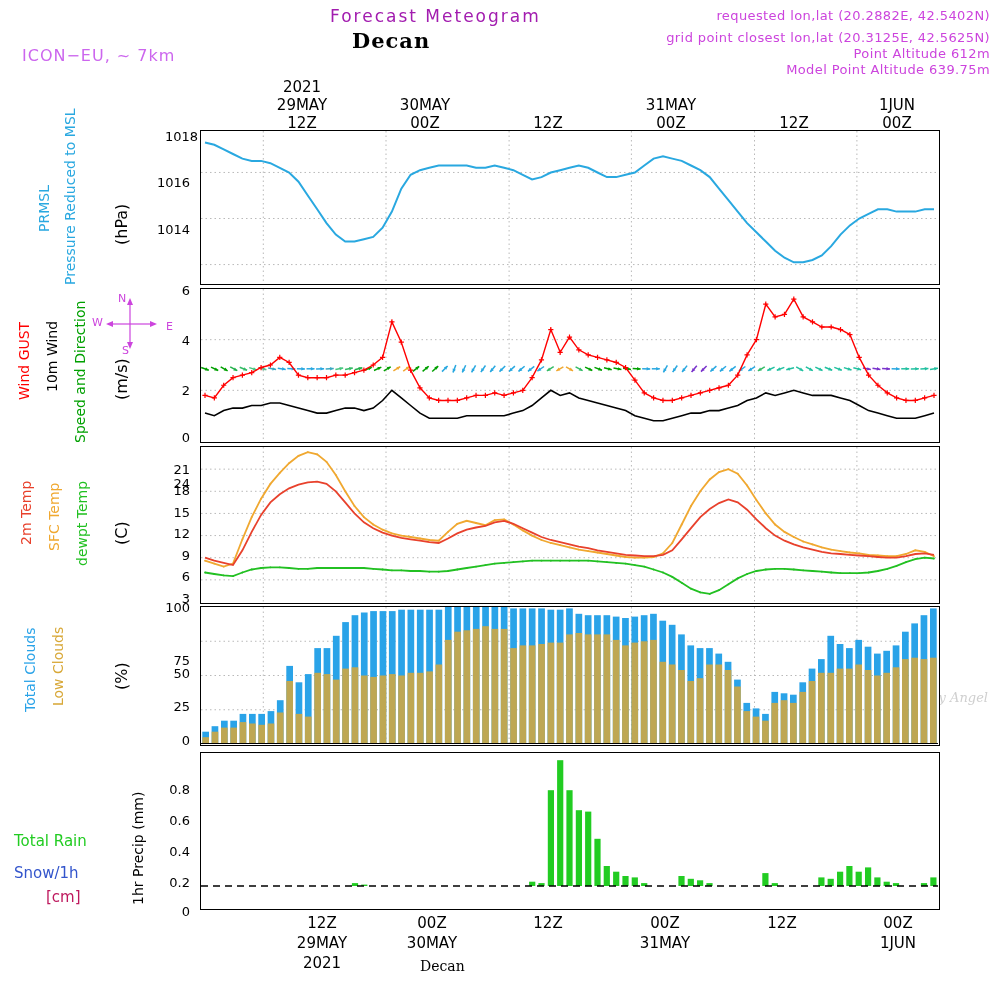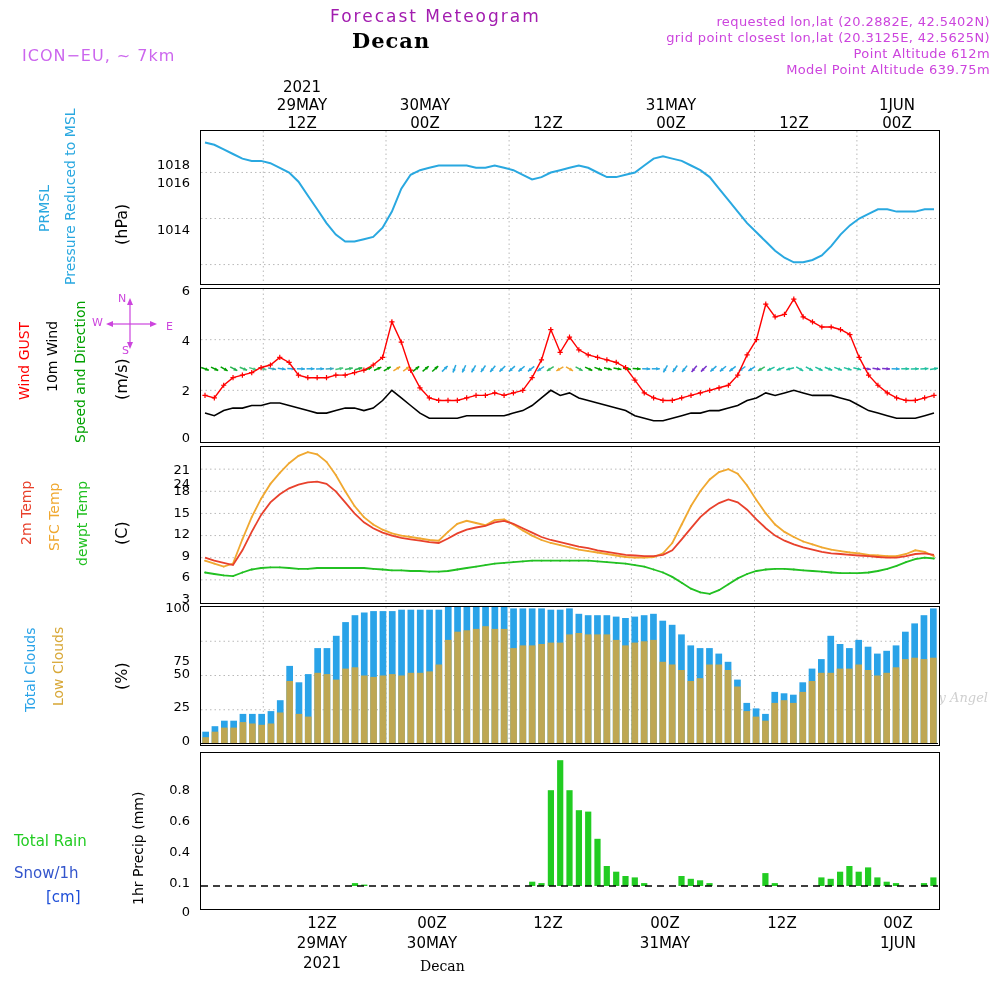--- a/index.html
+++ b/index.html
@@ -3,21 +3,21 @@
 <meta charset="utf-8">
 <style>
   html,body{margin:0;padding:0;background:#ffffff;}
   body{width:1000px;height:1000px;position:relative;font-family:"DejaVu Sans",sans-serif;overflow:hidden;}
   .abs{position:absolute;}
   
   #hdr-forecast{left:330px;top:6px;font-size:17px;color:#a21caf;letter-spacing:2px;font-family:"DejaVu Sans",sans-serif;}
   #hdr-title{left:352px;top:28px;font-size:21px;font-weight:bold;color:#000;font-family:"DejaVu Serif",serif;letter-spacing:1px;}
   #hdr-model{left:22px;top:46px;font-size:16px;color:#cc66ee;letter-spacing:1px;}
   .hdr-right{right:10px;font-size:13px;color:#cc44dd;text-align:right;letter-spacing:.4px;}
-  #hdr-req{top:14px;margin-left:48px;}
+  #hdr-req{top:8px;margin-left:48px;}
   #hdr-grid{top:30px;}
   #hdr-alt{top:46px;}
   #hdr-malt{top:62px;}
   
   .topaxis{font-size:15px;color:#000;text-align:center;font-family:"DejaVu Sans",sans-serif;}
   
   .panel{position:absolute;left:200px;width:740px;border:1.5px solid #000;background:#fff;box-sizing:border-box;}
   .rot{transform:rotate(-90deg);transform-origin:0 0;}
   
   .ytxt{position:absolute;font-size:13px;color:#000;white-space:nowrap;text-align:right;}
@@ -64,21 +64,21 @@
       <line x1="308.1" y1="0" x2="308.1" y2="152" stroke="#b9b9b9" stroke-width="1" stroke-dasharray="1.5,3"></line>
       <line x1="430.4" y1="0" x2="430.4" y2="152" stroke="#b9b9b9" stroke-width="1" stroke-dasharray="1.5,3"></line>
       <line x1="553.5" y1="0" x2="553.5" y2="152" stroke="#b9b9b9" stroke-width="1" stroke-dasharray="1.5,3"></line>
       <line x1="655.9" y1="0" x2="655.9" y2="152" stroke="#b9b9b9" stroke-width="1" stroke-dasharray="1.5,3"></line>
       <line x1="0" y1="133.57575757575836" x2="737" y2="133.57575757575836" stroke="#b9b9b9" stroke-width="1" stroke-dasharray="1.5,3"></line>
       <line x1="0" y1="87.51515151515167" x2="737" y2="87.51515151515167" stroke="#b9b9b9" stroke-width="1" stroke-dasharray="1.5,3"></line>
       <line x1="0" y1="41.454545454544984" x2="737" y2="41.454545454544984" stroke="#b9b9b9" stroke-width="1" stroke-dasharray="1.5,3"></line>
       <polyline points="4.0,11.5 13.3,13.8 22.7,18.4 32.0,23.0 41.4,27.6 50.7,29.9 60.1,29.9 69.4,32.2 78.8,36.8 88.1,41.5 97.5,50.7 106.8,64.5 116.2,78.3 125.5,92.1 134.8,103.6 144.2,110.5 153.5,110.5 162.9,108.2 172.2,105.9 181.6,96.7 190.9,80.6 200.3,57.6 209.6,43.8 219.0,39.2 228.3,36.8 237.7,34.5 247.0,34.5 256.3,34.5 265.7,34.5 275.0,36.8 284.4,36.8 293.7,34.5 303.1,36.8 312.4,39.2 321.8,43.8 331.1,48.4 340.5,46.1 349.8,41.5 359.2,39.2 368.5,36.8 377.8,34.5 387.2,36.8 396.5,41.5 405.9,46.1 415.2,46.1 424.6,43.8 433.9,41.5 443.3,34.5 452.6,27.6 462.0,25.3 471.3,27.6 480.7,29.9 490.0,34.5 499.3,39.2 508.7,46.1 518.0,57.6 527.4,69.1 536.7,80.6 546.1,92.1 555.4,101.3 564.8,110.5 574.1,119.8 583.5,126.7 592.8,131.3 602.2,131.3 611.5,129.0 620.8,124.4 630.2,115.2 639.5,103.6 648.9,94.4 658.2,87.5 667.6,82.9 676.9,78.3 686.3,78.3 695.6,80.6 705.0,80.6 714.3,80.6 723.7,78.3 733.0,78.3" fill="none" stroke="#29a8e0" stroke-width="2"></polyline>
     </svg>
 </div>
-<div class="abs ytxt" style="left:100px;top:129px;width:90px;margin-top:28px;">1018</div>
+<div class="abs ytxt" style="left:108px;top:129px;width:90px;">1018</div>
 <div class="abs ytxt" style="left:100px;top:175px;width:90px;">1016</div>
 <div class="abs ytxt" style="left:100px;top:222px;width:90px;">1014</div>
 <div class="abs rot" style="left:112px;top:245px;">(hPa)</div>
 <div class="abs rot" style="left:36px;top:232px;font-size:14px;color:#29a8e0;">PRMSL</div>
 <div class="abs rot" style="left:62px;top:285px;font-size:14px;color:#29a8e0;">Pressure Reduced to MSL</div>
 
 <div class="panel" id="p2" style="top:288px;height:155px;">
   <svg id="svg2" width="737" height="152" viewBox="0 0 737 152" preserveAspectRatio="none">
       <line x1="62.3" y1="0" x2="62.3" y2="152" stroke="#b9b9b9" stroke-width="1" stroke-dasharray="1.5,3"></line>
       <line x1="185.0" y1="0" x2="185.0" y2="152" stroke="#b9b9b9" stroke-width="1" stroke-dasharray="1.5,3"></line>
@@ -909,26 +909,26 @@
       <rect x="682.6" y="128.7" width="6.2" height="4.3" fill="#22cc22"></rect>
       <rect x="691.9" y="130.1" width="6.2" height="2.9" fill="#22cc22"></rect>
       <rect x="719.9" y="130.1" width="6.2" height="2.9" fill="#22cc22"></rect>
       <rect x="729.3" y="124.4" width="6.2" height="8.6" fill="#22cc22"></rect>
       <line x1="0" y1="133" x2="737" y2="133" stroke="#000" stroke-width="1.6" stroke-dasharray="7,5"></line>
     </svg>
 </div>
 <div class="abs ytxt" style="left:136px;top:782px;width:54px;">0.8</div>
 <div class="abs ytxt" style="left:136px;top:813px;width:54px;">0.6</div>
 <div class="abs ytxt" style="left:136px;top:844px;width:54px;">0.4</div>
-<div class="abs ytxt" style="left:136px;top:875px;width:54px;">0.1</div>
+<div class="abs ytxt" style="left:136px;top:875px;width:54px;">0.2</div>
 <div class="abs ytxt" style="left:136px;top:904px;width:54px;">0</div>
 <div class="abs rot" style="left:130px;top:905px;font-size:14px;">1hr Precip (mm)</div>
 <div class="abs" style="left:14px;top:832px;font-size:15px;color:#22cc22;">Total   Rain</div>
 <div class="abs" style="left:14px;top:864px;font-size:15px;color:#3355cc;">Snow/1h</div>
-<div class="abs" style="left:46px;top:888px;font-size:15px;color:#1d4ed8;">[cm]</div>
+<div class="abs" style="left:46px;top:888px;font-size:15px;color:#be185d;">[cm]</div>
 
 <div class="abs botaxis" style="left:282px;top:914px;width:80px;">12Z</div>
 <div class="abs botaxis" style="left:282px;top:934px;width:80px;">29MAY</div>
 <div class="abs botaxis" style="left:282px;top:954px;width:80px;">2021</div>
 
 <div class="abs botaxis" style="left:392px;top:914px;width:80px;">00Z</div>
 <div class="abs botaxis" style="left:392px;top:934px;width:80px;">30MAY</div>
 
 <div class="abs botaxis" style="left:508px;top:914px;width:80px;">12Z</div>
 <div class="abs botaxis" style="left:508px;top:934px;width:80px;"></div>

